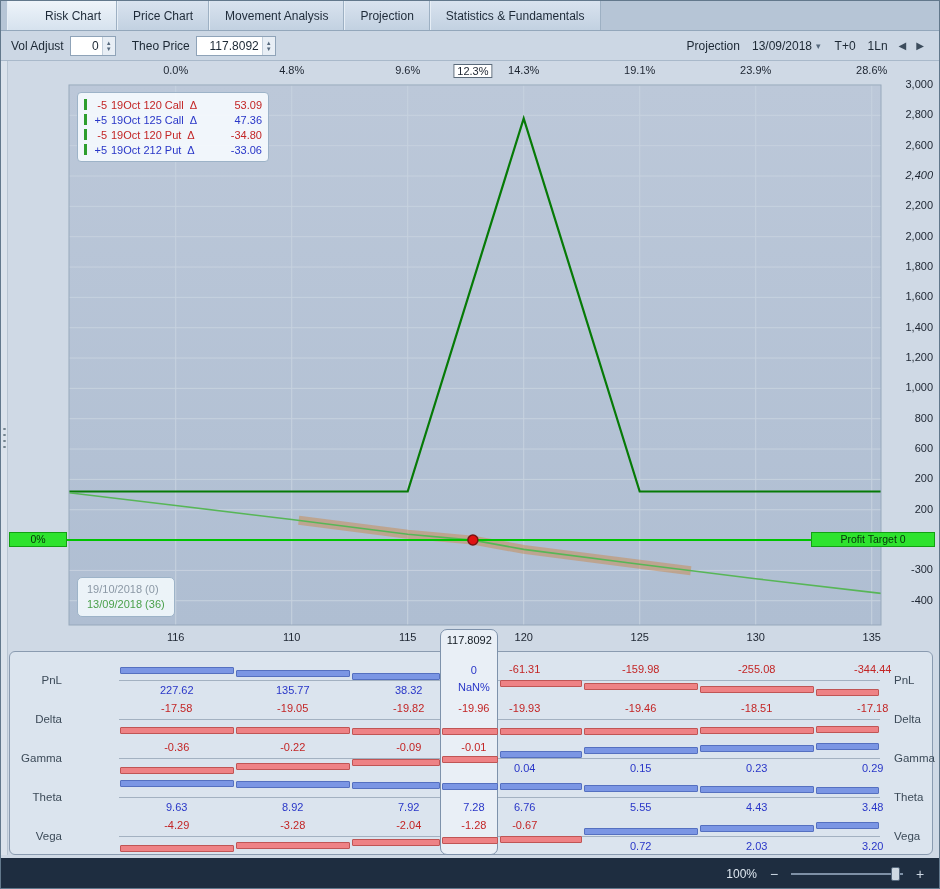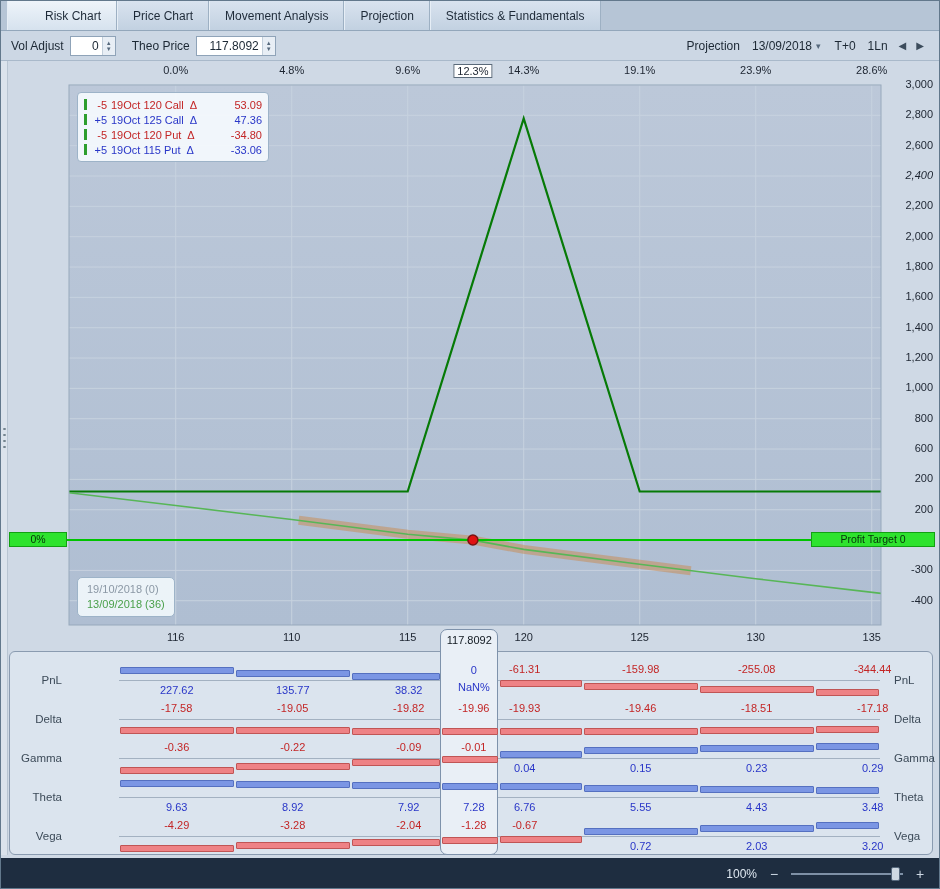--- a/index.html
+++ b/index.html
@@ -176,21 +176,21 @@
         <div class="lg-row" style="color: rgb(195, 37, 37);">
           <div class="lg-mark" style="background: rgb(45, 158, 45);"></div>
           <div class="lg-qty">-5</div>
           <div class="lg-name">19Oct 120 Put</div>
           <div class="lg-dsym">Δ</div>
           <div class="lg-val">-34.80</div>
         </div>
         <div class="lg-row" style="color: rgb(41, 54, 200);">
           <div class="lg-mark" style="background: rgb(45, 158, 45);"></div>
           <div class="lg-qty">+5</div>
-          <div class="lg-name">19Oct 115 Put</div>
+          <div class="lg-name">19Oct 212 Put</div>
           <div class="lg-dsym">Δ</div>
           <div class="lg-val">-33.06</div>
         </div>
       </div>
     <div class="datebox" id="datebox">
         <div class="db-row" style="color: rgb(139, 152, 165);">19/10/2018 (0)</div>
         <div class="db-row" style="color: rgb(74, 160, 74);">13/09/2018 (36)</div>
       </div>
     <div class="zerobox zb-left" id="zbl" style="top: 471.056px;">0%</div>
     <div class="zerobox zb-right" id="zbr" style="top: 471.056px;">Profit Target 0</div>

